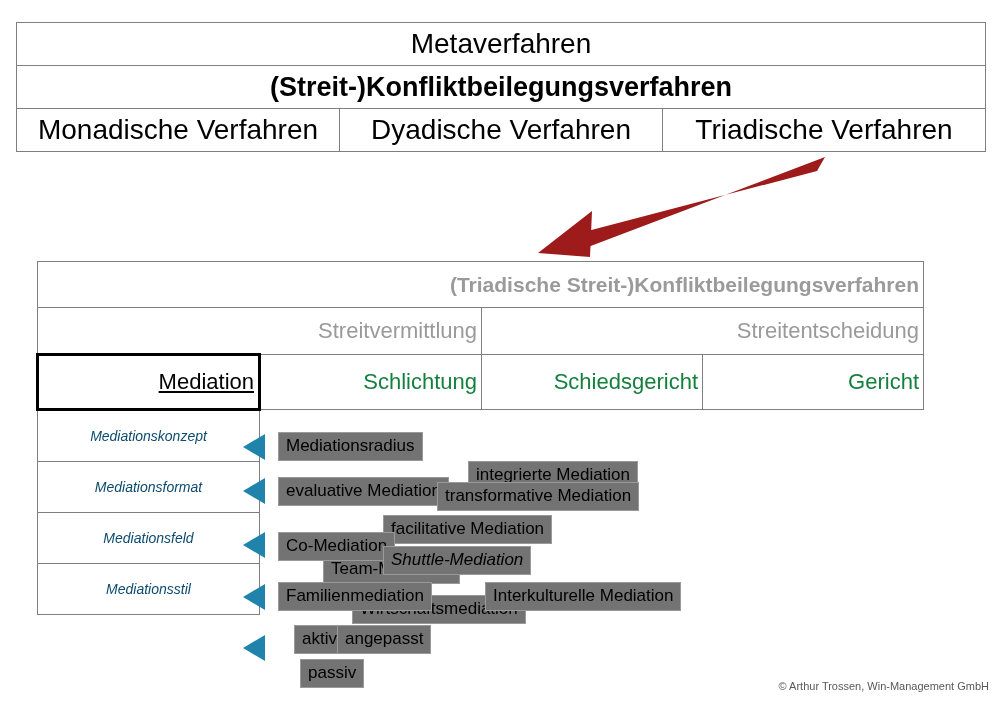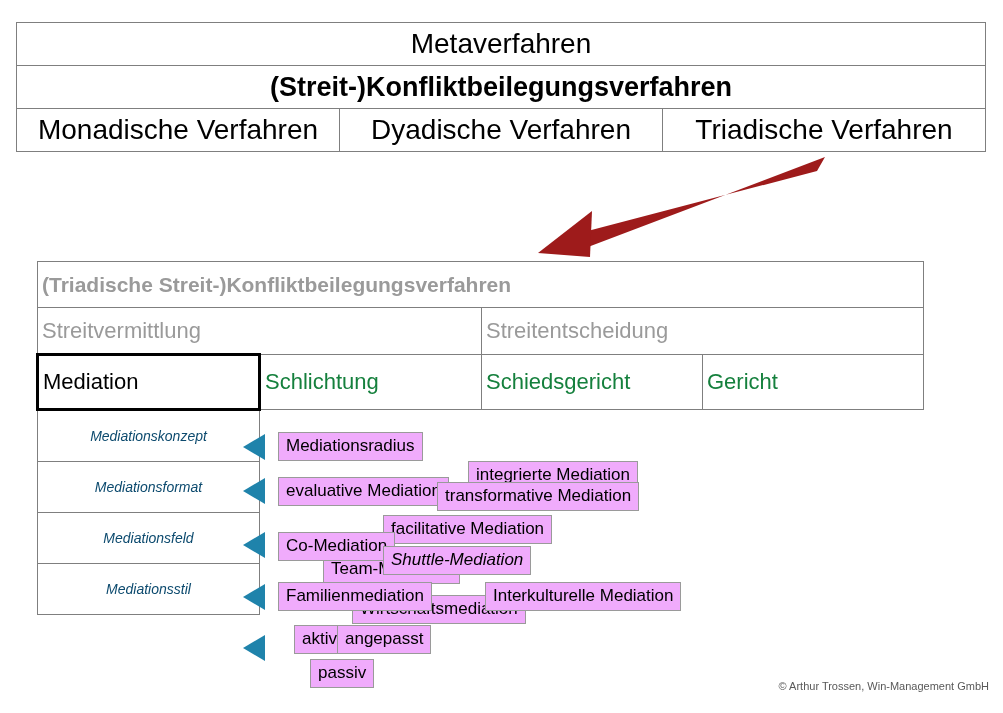--- a/index.html
+++ b/index.html
@@ -55,21 +55,21 @@
   #bottom-table {
     position: absolute;
     left: 36px;
     top: 261px;
     width: 886px;
     border-collapse: collapse;
     table-layout: fixed;
   }
   #bottom-table td {
     border: 1px solid #7f7f7f;
-    text-align: left;
+    text-align: right;
     vertical-align: middle;
     height: 45px;
     padding: 0 4px;
   }
   #bottom-table td.head {
     font-weight: bold;
     font-size: 21px;
     color: #9a9a9a;
   }
   #bottom-table td.sub {
@@ -77,39 +77,40 @@
     color: #9a9a9a;
   }
   #bottom-table td.level3 {
     font-size: 22px;
     color: #15803d;
     height: 52px;
   }
   #bottom-table td.level3.active {
     color: #000000;
     border: 3px solid #000000;
+    text-decoration: underline;
   }
   #bottom-table td.rowlabel {
     font-size: 14px;
     font-style: italic;
     color: #0c4a6e;
     height: 50px;
     text-align: center;
   }
   #bottom-table td.rowempty {
     border-left: 1px solid #7f7f7f;
     border-right: none;
     border-top: none;
     border-bottom: none;
   }
 
   
   .box {
     position: absolute;
-    background: #f0abfc;
+    background: #737373;
     border: 1px solid #9a9a9a;
     font-size: 17px;
     color: #000;
     padding: 3px 7px 4px 7px;
     white-space: nowrap;
     line-height: 1.15;
   }
 
   
   .tri {
@@ -214,17 +215,17 @@
   <div class="box" style="left:323px; top:555px;">Team-Mediation</div>
   <div class="box" style="left:278px; top:532px;">Co-Mediation</div>
   <div class="box" style="left:383px; top:546px;font-style:italic;">Shuttle-Mediation</div>
 
   <div class="box" style="left:352px; top:595px;">Wirtschaftsmediation</div>
   <div class="box" style="left:485px; top:582px;">Interkulturelle Mediation</div>
   <div class="box" style="left:278px; top:582px;">Familienmediation</div>
 
   <div class="box" style="left:278px; top:625px;margin-left:16px;">aktiv</div>
   <div class="box" style="left:337px; top:625px;">angepasst</div>
-  <div class="box" style="left:310px; top:659px;">passiv</div>
+  <div class="box" style="left:300px; top:659px;">passiv</div>
 
   <div id="credit">© Arthur Trossen, Win-Management GmbH</div>
 
 </div>
 
 </body></html>

